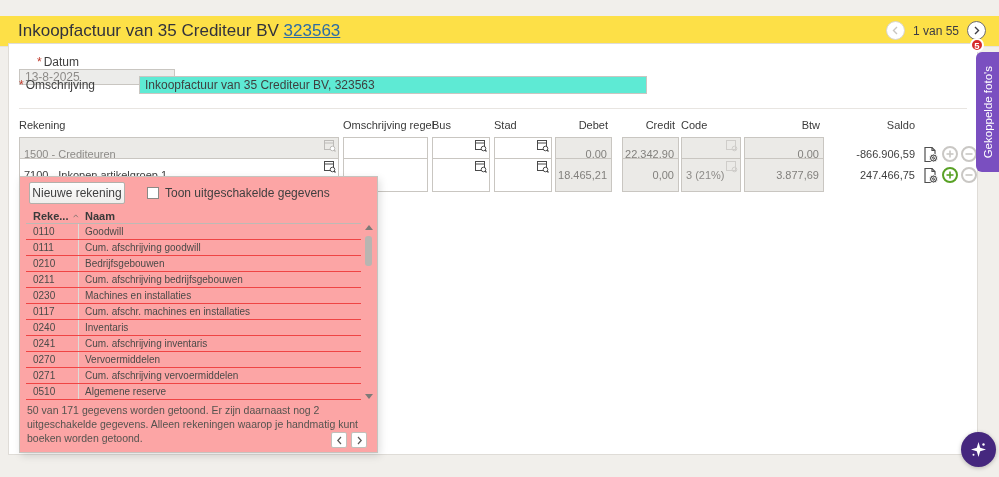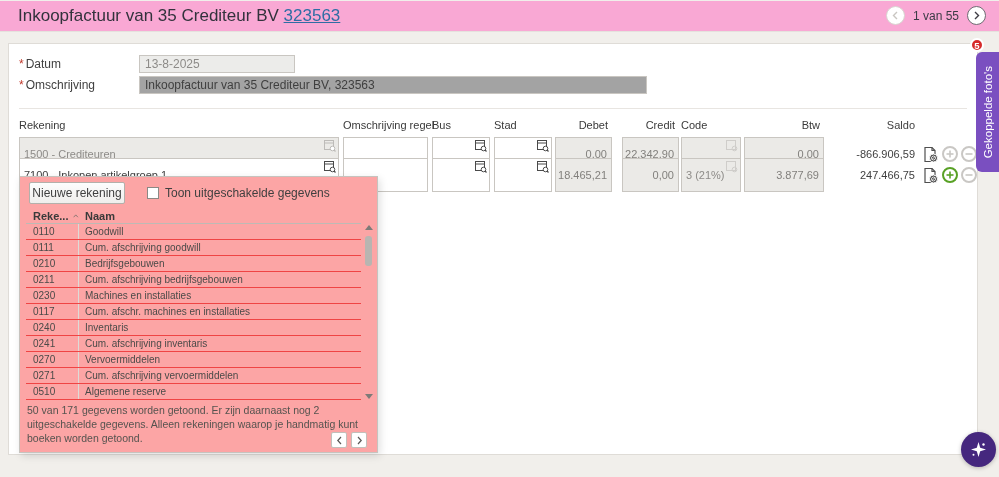--- a/index.html
+++ b/index.html
@@ -6,22 +6,22 @@
   html,body { width: 999px; height: 477px; }
   body {
     position: relative;
     background: #f1efeb;
     font-family: "Liberation Sans", sans-serif;
     overflow: hidden;
     color: #3f3f3f;
   }
   
   .topbar {
-    position: absolute; left:0; top:1px; width:999px; height:31px;
-    background:#f9a8d4; border-bottom:1px solid #e5e2dd;
+    position: absolute; left:0; top:16px; width:999px; height:31px;
+    background:#fde047; border-bottom:1px solid #e5e2dd;
   }
   .title {
     position:absolute; left:18px; top:5px; font-size:17px; color:#32323c; white-space:nowrap;
   }
   .title a { color:#2e6da4; text-decoration:underline; cursor:pointer; }
   .pager {
     position:absolute; right:13px; top:5px; display:flex; align-items:center; gap:8px;
     font-size:12px; color:#3b3b45;
   }
   .circ { width:19px; height:19px; border-radius:50%; border:1px solid; display:flex; align-items:center; justify-content:center; background:#fff; }
@@ -29,21 +29,21 @@
   .circ.enabled { border-color:#6e6d73; }
   
   .card {
     position:absolute; left:8px; top:43px; width:970px; height:412px;
     background:#ffffff; border:1px solid #dfdcd7;
   }
   .frow { position:absolute; left:10px; display:flex; align-items:center; height:18px; }
   .frow .lbl { width:120px; font-size:12px; color:#3f3f3f; }
   .req { color:#c0392b; margin-right:2px; font-size:12px; }
   .inp {
-    height:18px; border:1px solid #c9c6c1; background:#a3a3a3; font-size:12px;
+    height:18px; border:1px solid #c9c6c1; background:#5eead4; font-size:12px;
     display:flex; align-items:center; padding:0 5px; color:#3f3f3f;
   }
   .inp.disabled { background:#ececea; color:#8d8b88; }
   .divider { position:absolute; left:10px; right:10px; top:64px; border-top:1px solid #e8e5e1; }
   
   .gridrow { position:absolute; left:10px; display:flex; align-items:center; }
   .ghead { top:73px; height:16px; font-size:11px; color:#3a3a3a; }
   .r1 { top:93px; } .r2 { top:114px; }
   .c-rek  { width:320px; }
   .c-oms  { width:85px;  margin-left:4px; }
@@ -136,21 +136,21 @@
     <span class="circ enabled">
       <svg width="9" height="9" viewBox="0 0 9 9">
           <path d="M3 1 L6.5 4.5 L3 8" fill="none" stroke="#3e3d45" stroke-width="1.4"></path>
         </svg>
     </span>
   </div>
 </div>
 
 <div class="card">
 
-  <div class="frow" style="top:11px;">
+  <div class="frow" style="top:11px;flex-direction:column;">
     <span class="lbl"><span class="req">*</span><span>Datum</span></span>
     <span class="inp disabled" style="width:156px;">13-8-2025</span>
   </div>
 
   <div class="frow" style="top:32px;">
     <span class="lbl"><span class="req">*</span><span>Omschrijving</span></span>
     <span class="inp" style="width:508px;">Inkoopfactuur van 35 Crediteur BV, 323563</span>
   </div>
 
   <div class="divider"></div>

